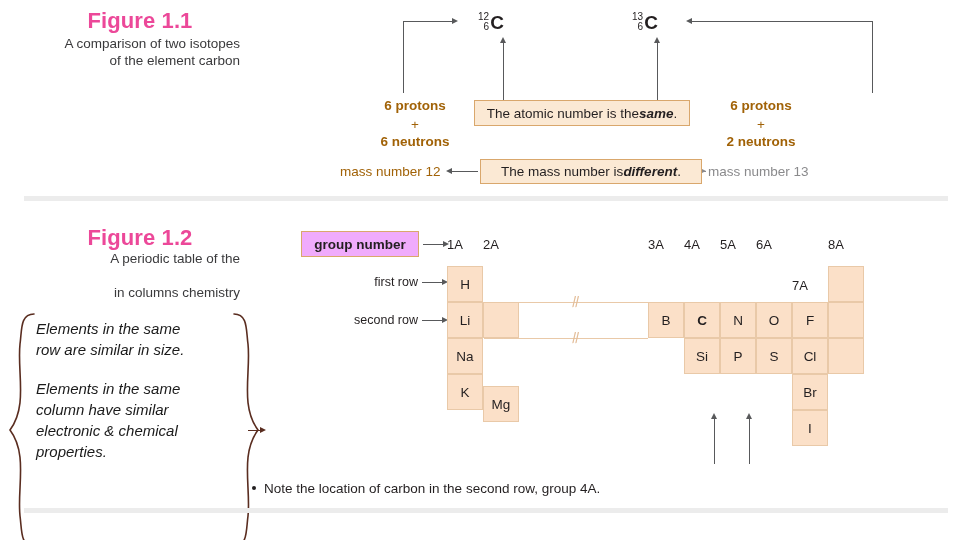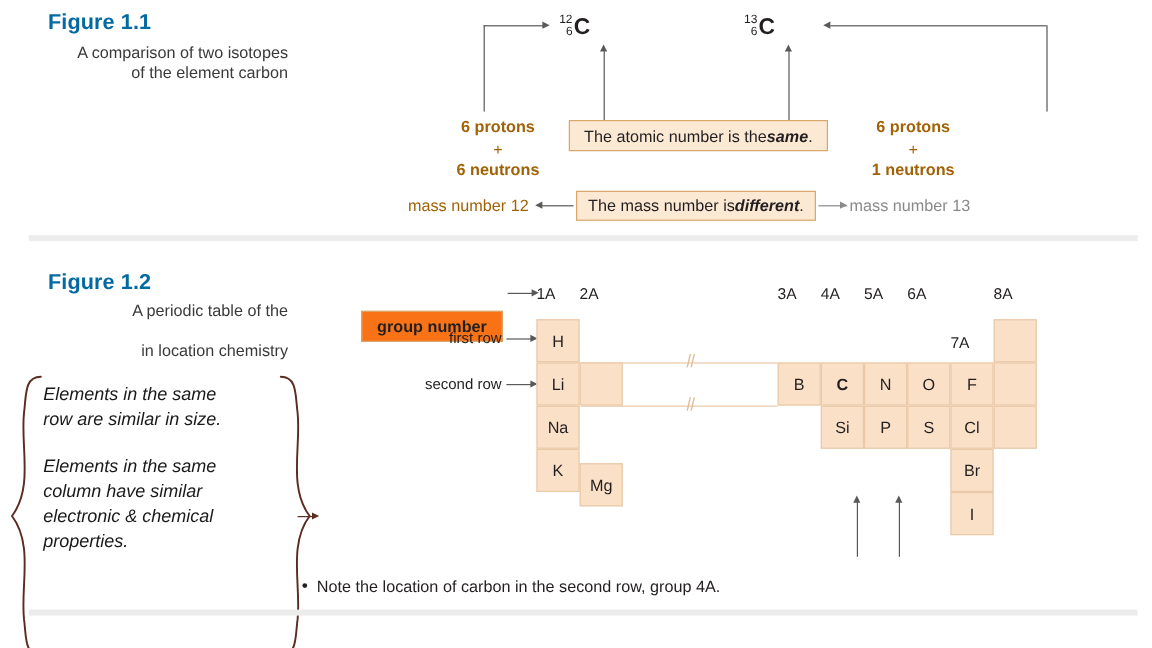--- a/index.html
+++ b/index.html
@@ -29,24 +29,24 @@
     left: 24px;
     width: 924px;
     height: 5px;
     background: #ececec;
   }
   #divider-mid { top: 196px; }
   #divider-bottom { top: 508px; }
 
   
   .fig-title {
-    font-size: 18px;
+    font-size: 22px;
     font-weight: bold;
-    color: #0369a1;
-    text-align: left;
+    color: #ec4899;
+    text-align: center;
     letter-spacing: .1px;
     white-space: nowrap;
   }
   .fig-sub {
     font-size: 13.5px;
     color: #3a3a3c;
     text-align: right;
     line-height: 16.5px;
   }
 
@@ -62,20 +62,21 @@
     font-family: "Liberation Sans", sans-serif;
     color: #231f20;
   }
   .isotope .nums {
     display: inline-block;
     vertical-align: middle;
     font-size: 10px;
     line-height: 10px;
     text-align: right;
     margin-right: 1px;
+    margin-left: 12px;
   }
   .isotope .nums .mass { display: block; }
   .isotope .nums .atomic { display: block; }
   .isotope .sym {
     display: inline-block;
     vertical-align: middle;
     font-size: 19px;
     font-weight: bold;
     line-height: 19px;
   }
@@ -86,21 +87,21 @@
     background: #fbe9d4;
     border: 1px solid #d9a76c;
     box-sizing: border-box;
     display: flex;
     align-items: center;
     justify-content: center;
     font-size: 13.5px;
     color: #231f20;
     white-space: nowrap;
   }
-  .callout.plain { background: #f97316; margin-top: 28px; }
+  .callout.plain { background: #f0abfc; }
   .callout em { font-style: italic; font-weight: bold; }
   .callout .bold { font-weight: bold; }
 
   
   .ln { position: absolute; background: #58595b; }
   .ln-h { height: 1px; }
   .ln-v { width: 1px; }
   .arrowhead { position: absolute; width: 0; height: 0; }
   .ah-right {
     border-top: 3.5px solid transparent;
@@ -229,43 +230,43 @@
   </div>
   <div class="txt abs" style="left:340px; top:164px;">mass number 12</div>
   <div class="ln ln-h" style="left:450px; top:171px; width:28px;"></div>
   <div class="arrowhead ah-left" style="left:446px; top:167.5px;"></div>
 
   <div class="txt abs" style="left:706px; top:98px; width:110px; text-align:center;">
     <span class="txt-b">6 protons</span>
   </div>
   <div class="txt abs" style="left:706px; top:117px; width:110px; text-align:center;">+</div>
   <div class="txt abs" style="left:706px; top:134px; width:110px; text-align:center;">
-    <span class="txt-b">1 neutrons</span>
+    <span class="txt-b">2 neutrons</span>
   </div>
   <div class="txt abs" style="left:708px; top:164px; color:#8a8a8c;">mass number 13</div>
   <div class="ln ln-h" style="left:682px; top:171px; width:24px; background:#8a8a8c;"></div>
   <div class="arrowhead ah-right" style="left:700px; top:167.5px; border-left-color:#8a8a8c;"></div>
 
   <div class="callout" style="left:474px; top:100px; width:216px; height:26px;">
     <span>The atomic number is the </span>
       <em>same</em>
       <span>.</span>
   </div>
 
-  <div class="callout" style="left:480px; top:159px; width:200px; height:25px;">
+  <div class="callout" style="left:480px; top:159px; width:222px; height:25px;">
     <span>The mass number is </span>
       <em>different</em>
       <span>.</span>
   </div>
 
   <div class="divider" id="divider-mid"></div>
 
   <div class="fig-title abs" style="left:40px; top:225px; width:200px;">Figure 1.2</div>
   <div class="fig-sub abs" style="left:20px; top:251px; width:220px;text-align:right;">A periodic table of the</div>
-  <div class="fig-sub abs" style="left:20px; top:285px; width:220px;">in location chemistry</div>
+  <div class="fig-sub abs" style="left:20px; top:285px; width:220px;">in columns chemistry</div>
 
   <div class="callout plain" style="left:301px; top:231px; width:118px; height:26px;">
     <span class="bold">group number</span>
   </div>
   <div class="ln ln-h" style="left:423px; top:244px; width:22px;"></div>
   <div class="arrowhead ah-right" style="left:443px; top:240.5px;"></div>
 
   <div class="lbl-small abs" style="left:334px; top:275px; width:84px; text-align:right;">first row</div>
   <div class="ln ln-h" style="left:422px; top:282px; width:22px;"></div>
   <div class="arrowhead ah-right" style="left:442px; top:278.5px;"></div>

